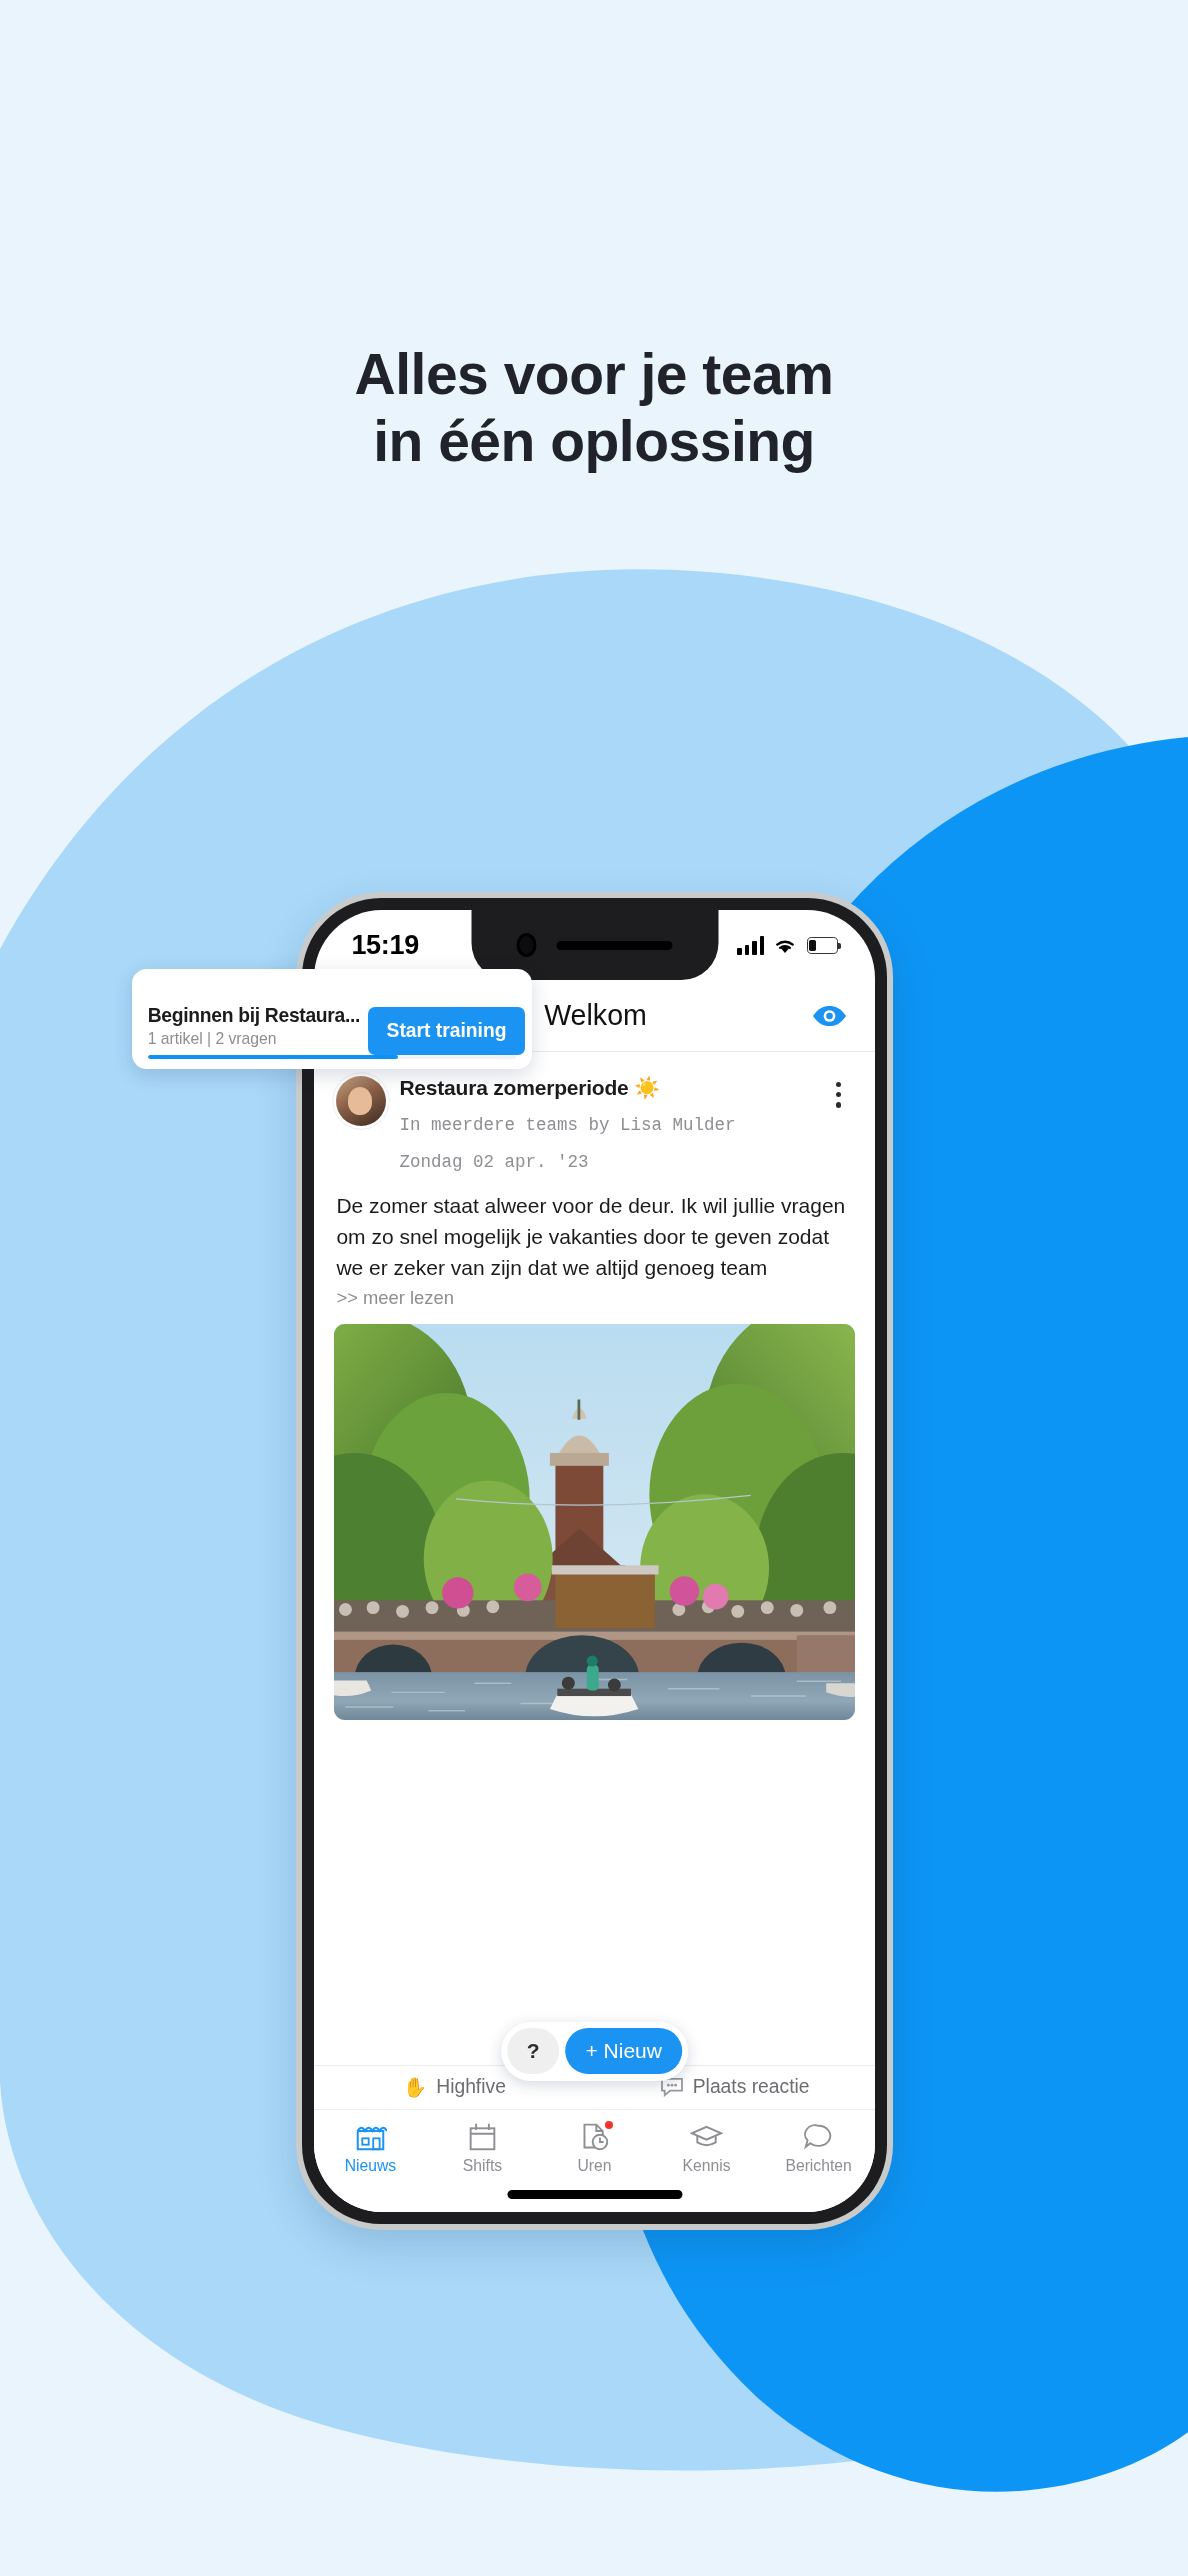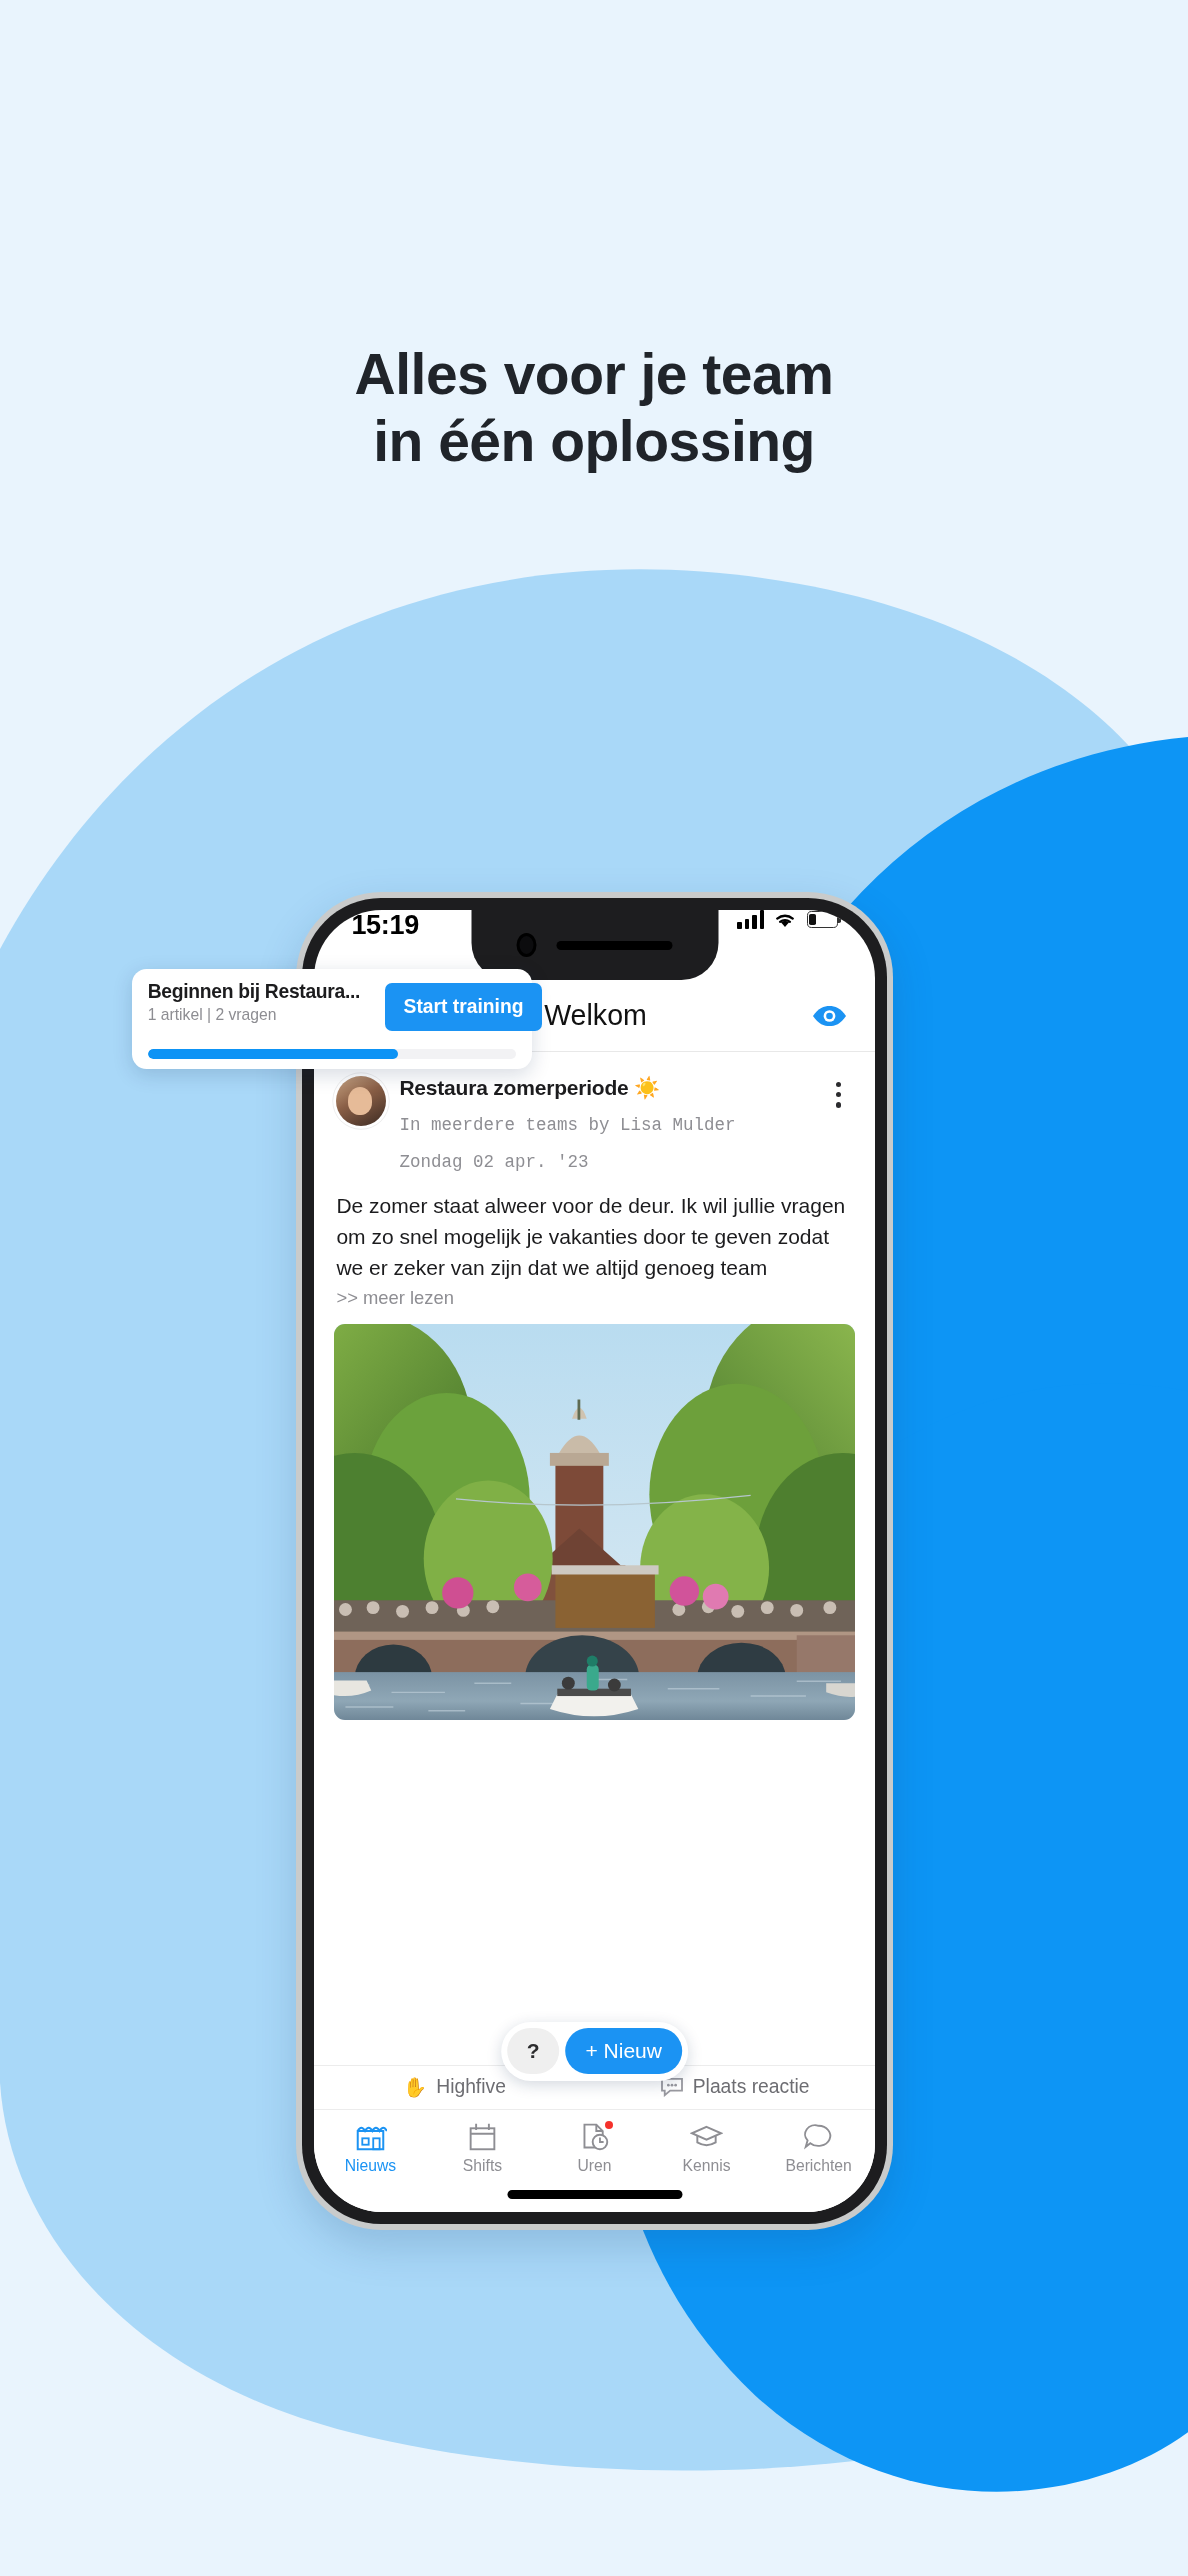--- a/index.html
+++ b/index.html
@@ -66,21 +66,21 @@
   .island .cam {
     width: 20px; height: 24px; border-radius: 50%;
     border: 3.7px solid #000; background: #0c0c0e;
   }
   .island .speaker { width: 116px; height: 9.2px; border-radius: 5.5px; background: #000; }
 
   
   .statusbar {
     position: absolute; top: 0; left: 0; width: 100%;
     height: 70px;
-    display: flex; align-items: flex-start; justify-content: space-between;
+    display: flex; align-items: center; justify-content: space-between;
     padding: 0 37px;
     z-index: 8;
   }
   .clock { font-size: 27px; font-weight: bold; color: #000; letter-spacing:-0.3px; }
   .status-icons { display: flex; align-items: center; gap: 9.2px; }
   .bars { display:flex; align-items:flex-end; gap:2.8px; height:18.4px; }
   .bars i { width:4.6px; background:#000; border-radius:0.9px; display:block; }
   .bars i:nth-child(1){height:6.4px;}
   .bars i:nth-child(2){height:10px;}
   .bars i:nth-child(3){height:14px;}
@@ -121,21 +121,21 @@
     position: absolute;
     left: 132px; top: 969px;
     width: 400px; height: 100px;
     background: #fff;
     border-radius: 14.7px;
     box-shadow: 0 5.5px 20px rgba(10,40,80,.16);
     padding: 12px 15.7px 0 15.7px;
     z-index: 40;
     display: flex; flex-direction: column; justify-content: space-between;
   }
-  .tc-row { display:flex; align-items:flex-start; justify-content:space-between; gap:25px;}
+  .tc-row { display:flex; align-items:flex-start; justify-content:space-between; gap:8px;margin-top:24px;}
   .tc-title { font-size:19.3px; font-weight:bold; color:#1c1c1e; white-space:nowrap; letter-spacing:-0.3px;}
   .tc-sub { font-size:15.7px; color:#8d8d92; margin-top:2.8px; }
   .tc-btn {
     background:#1b93f3; color:#fff; border:none;
     border-radius:7px; padding: 13px 18.4px;
     font-size: 19.3px; font-weight: bold; white-space: nowrap;
     cursor:pointer; margin-top:1.8px;
   }
   .progress-track {
     height: 10px; background:#f2f2f4; border-radius:5.5px; width:100%;

